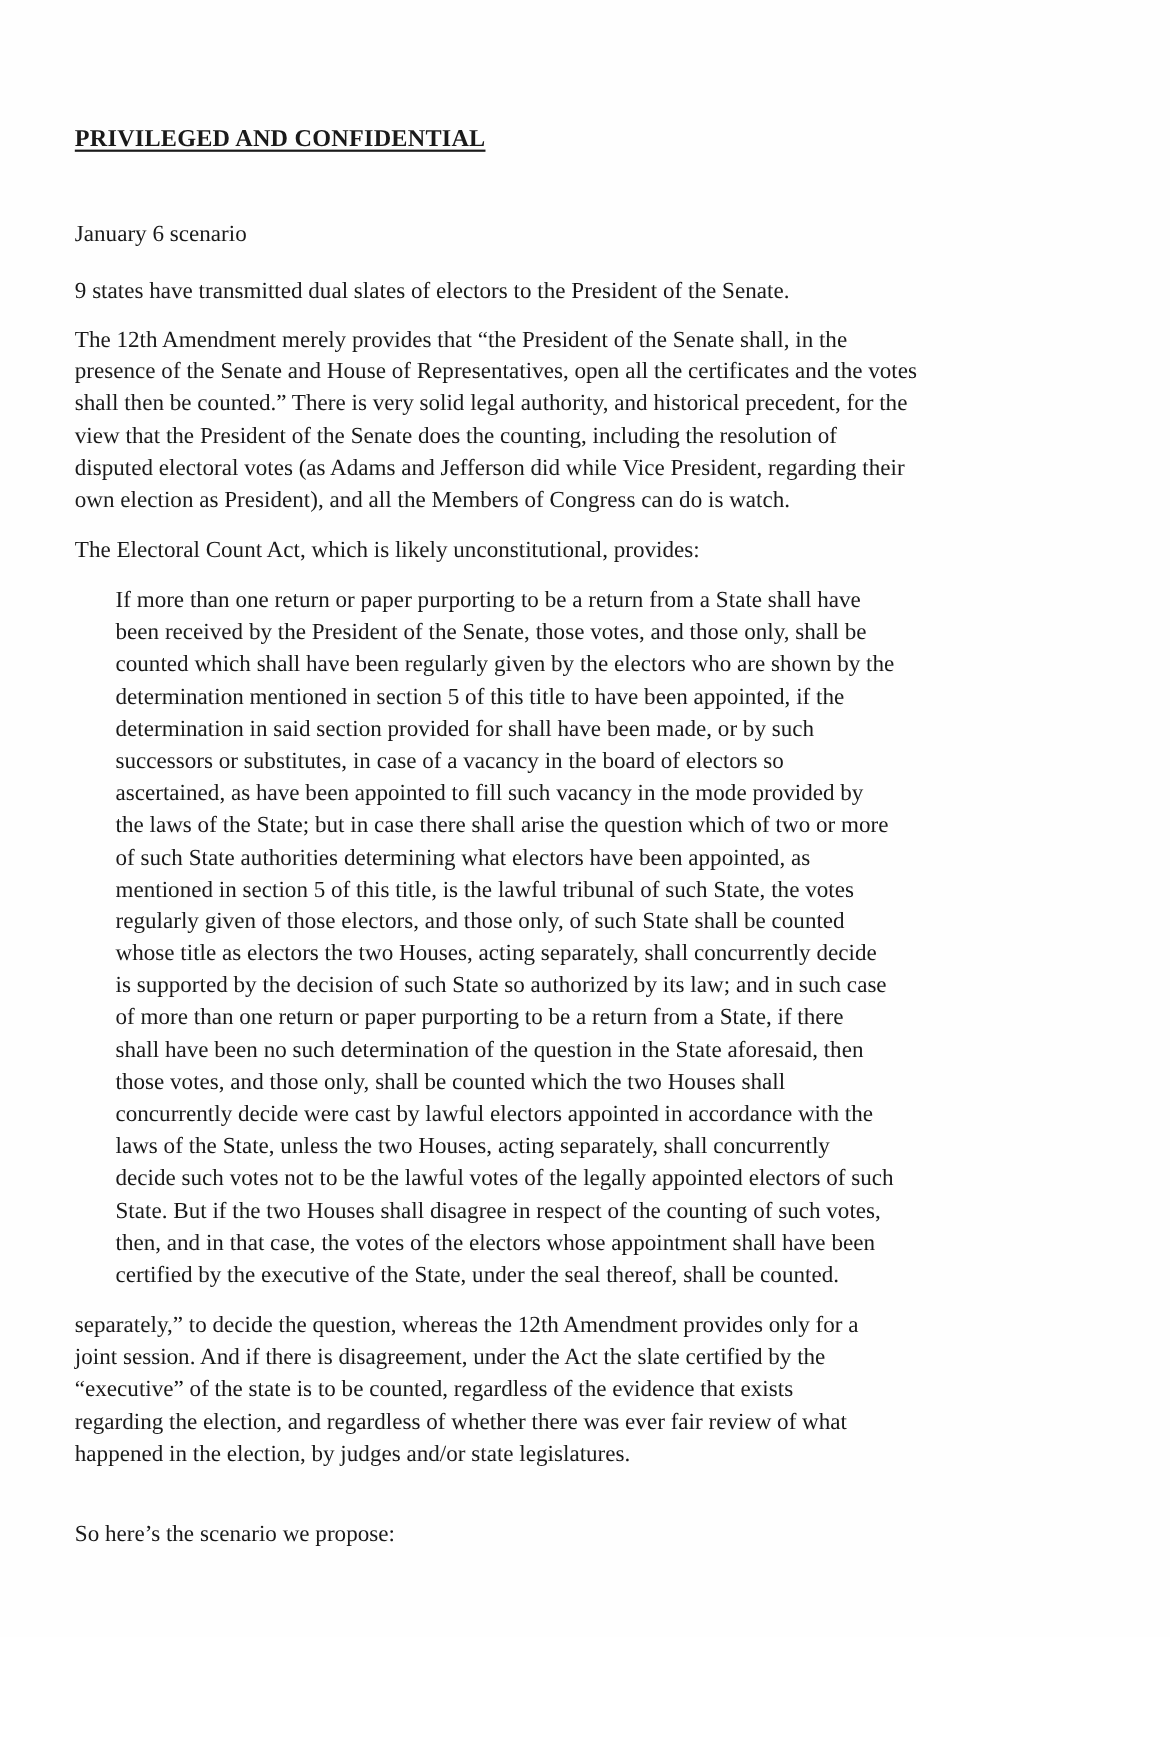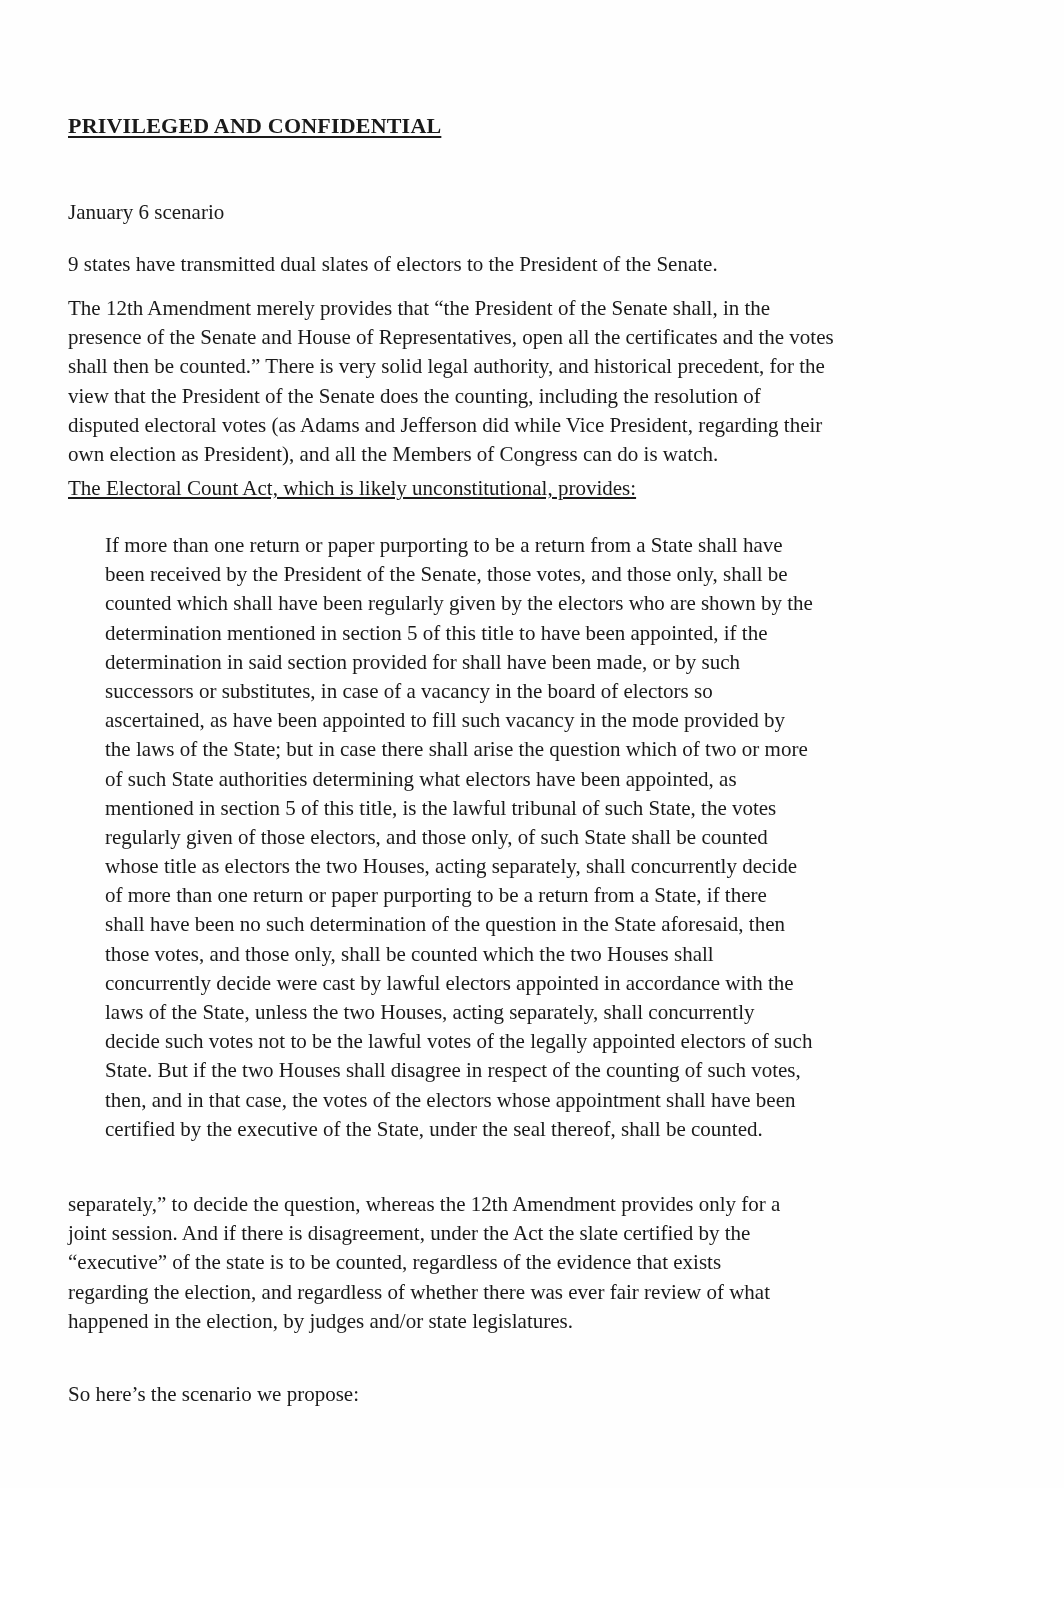--- a/index.html
+++ b/index.html
@@ -73,37 +73,38 @@
 
   <div class="para" style="top:294px;">
     <span class="line">The 12th Amendment merely provides that “the President of the Senate shall, in the</span>
     <span class="line">presence of the Senate and House of Representatives, open all the certificates and the votes</span>
     <span class="line">shall then be counted.” There is very solid legal authority, and historical precedent, for the</span>
     <span class="line">view that the President of the Senate does the counting, including the resolution of</span>
     <span class="line">disputed electoral votes (as Adams and Jefferson did while Vice President, regarding their</span>
     <span class="line">own election as President), and all the Members of Congress can do is watch.</span>
   </div>
 
-  <div class="para" style="top:474px;text-decoration:underline;">
+  <div class="para" style="top:485px;">
     <span class="line">The Electoral Count Act, which is likely unconstitutional, provides:</span>
   </div>
 
   <div class="para quote" style="top:531px;">
     <span class="line">If more than one return or paper purporting to be a return from a State shall have</span>
     <span class="line">been received by the President of the Senate, those votes, and those only, shall be</span>
     <span class="line">counted which shall have been regularly given by the electors who are shown by the</span>
     <span class="line">determination mentioned in section 5 of this title to have been appointed, if the</span>
     <span class="line">determination in said section provided for shall have been made, or by such</span>
     <span class="line">successors or substitutes, in case of a vacancy in the board of electors so</span>
     <span class="line">ascertained, as have been appointed to fill such vacancy in the mode provided by</span>
     <span class="line">the laws of the State; but in case there shall arise the question which of two or more</span>
     <span class="line">of such State authorities determining what electors have been appointed, as</span>
     <span class="line">mentioned in section 5 of this title, is the lawful tribunal of such State, the votes</span>
     <span class="line">regularly given of those electors, and those only, of such State shall be counted</span>
     <span class="line">whose title as electors the two Houses, acting separately, shall concurrently decide</span>
+    <span class="line">is supported by the decision of such State so authorized by its law; and in such case</span>
     <span class="line">of more than one return or paper purporting to be a return from a State, if there</span>
     <span class="line">shall have been no such determination of the question in the State aforesaid, then</span>
     <span class="line">those votes, and those only, shall be counted which the two Houses shall</span>
     <span class="line">concurrently decide were cast by lawful electors appointed in accordance with the</span>
     <span class="line">laws of the State, unless the two Houses, acting separately, shall concurrently</span>
     <span class="line">decide such votes not to be the lawful votes of the legally appointed electors of such</span>
     <span class="line">State. But if the two Houses shall disagree in respect of the counting of such votes,</span>
     <span class="line">then, and in that case, the votes of the electors whose appointment shall have been</span>
     <span class="line">certified by the executive of the State, under the seal thereof, shall be counted.</span>
   </div>

